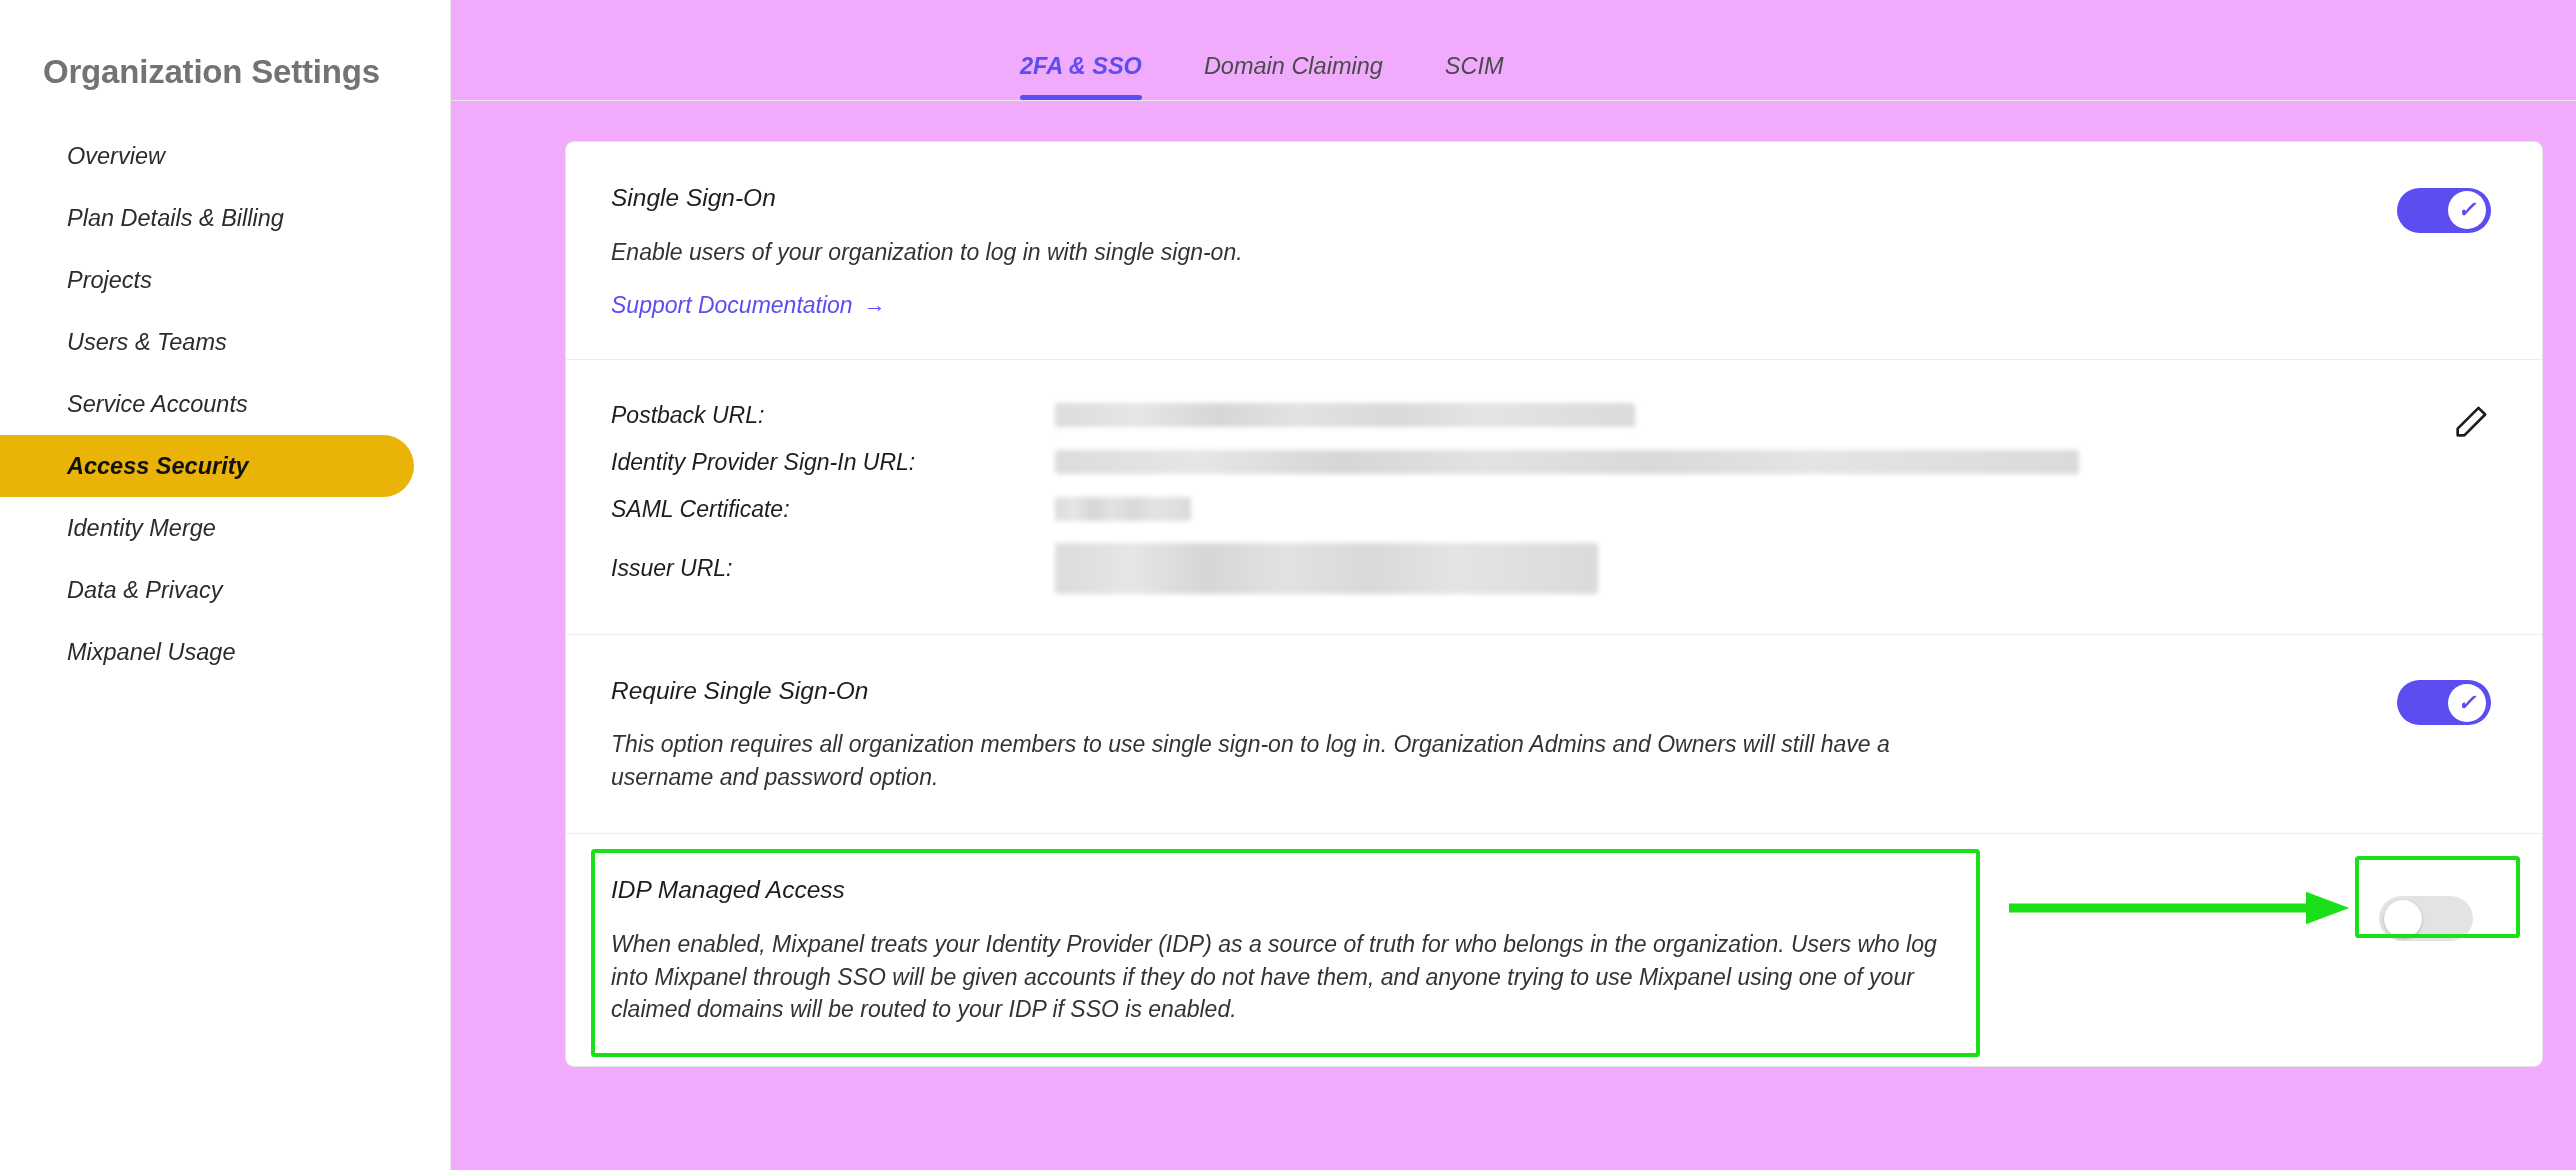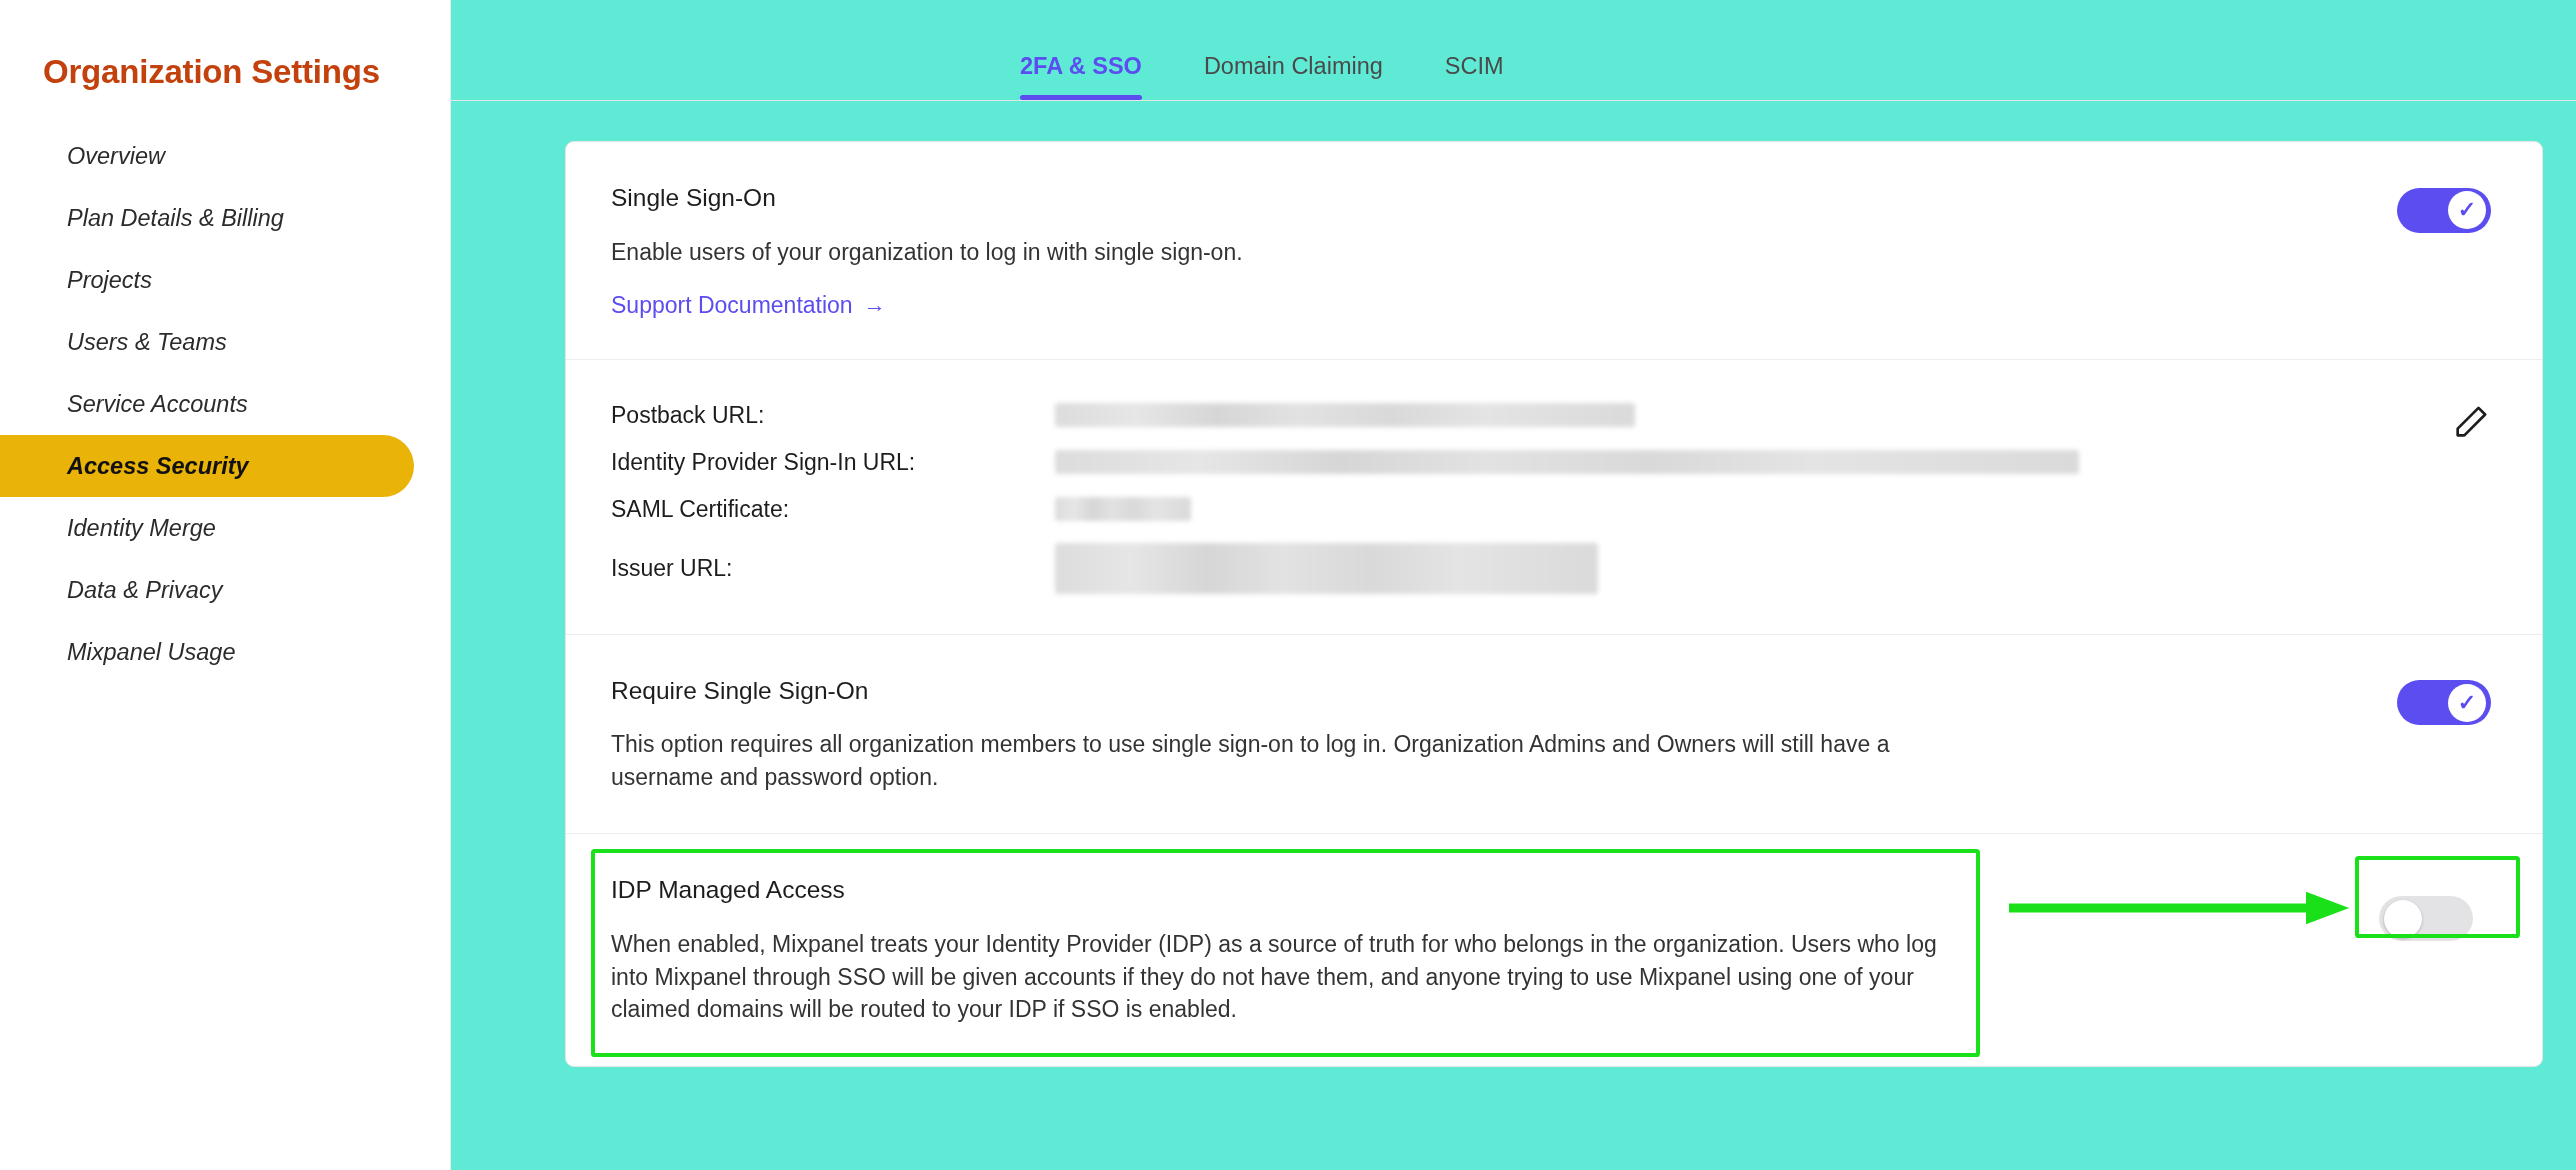--- a/index.html
+++ b/index.html
@@ -21,21 +21,21 @@
     width: 451px;
     height: 100%;
     background: #ffffff;
     border-right: 1.8px solid #e8e8e8;
     padding: 0;
     flex: 0 0 451px;
   }
   .sidebar-title {
     font-size: 33px;
     font-weight: bold;
-    color: #c2410c;
+    color: #737373;
     padding: 53px 0 0 43px;
     letter-spacing: -0.2px;
   }
   .sidebar-nav {
     margin-top: 34px;
     font-style: italic;
   }
   .sidebar-item {
     height: 62px;
     display: flex;
@@ -50,23 +50,24 @@
   .sidebar-item.selected {
     background: #eab308;
     font-weight: bold;
     color: #111;
   }
 
   
   .main {
     flex: 1 1 auto;
     height: 100%;
-    background: #5eead4;
+    background: #f0abfc;
     position: relative;
     overflow: hidden;
+    font-style: italic;
   }
   .tabs {
     display: flex;
     align-items: flex-end;
     height: 101px;
     padding-left: 569px;
     border-bottom: 1.8px solid #e6e6e6;
     margin-left: -569px;
     padding-right: 36px;
     position: relative;

